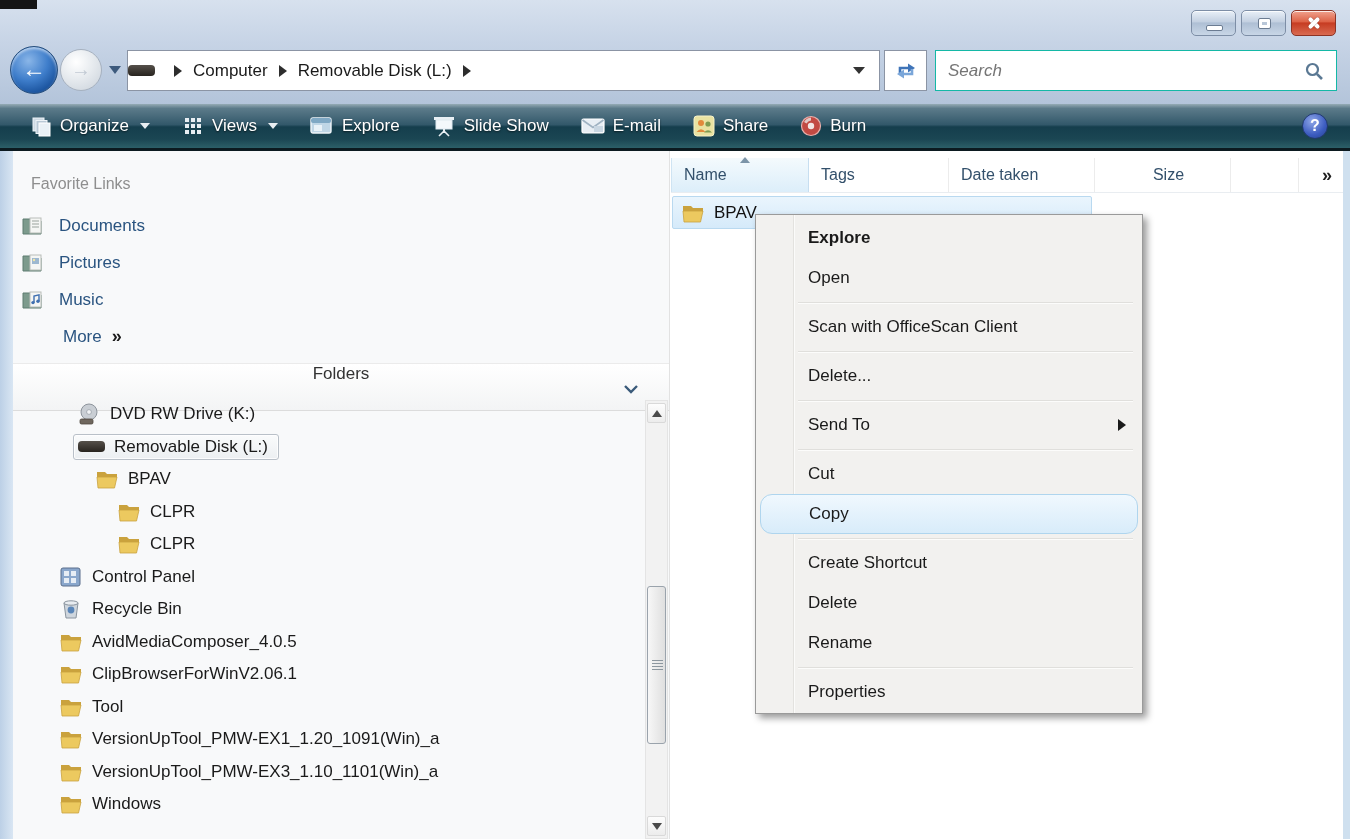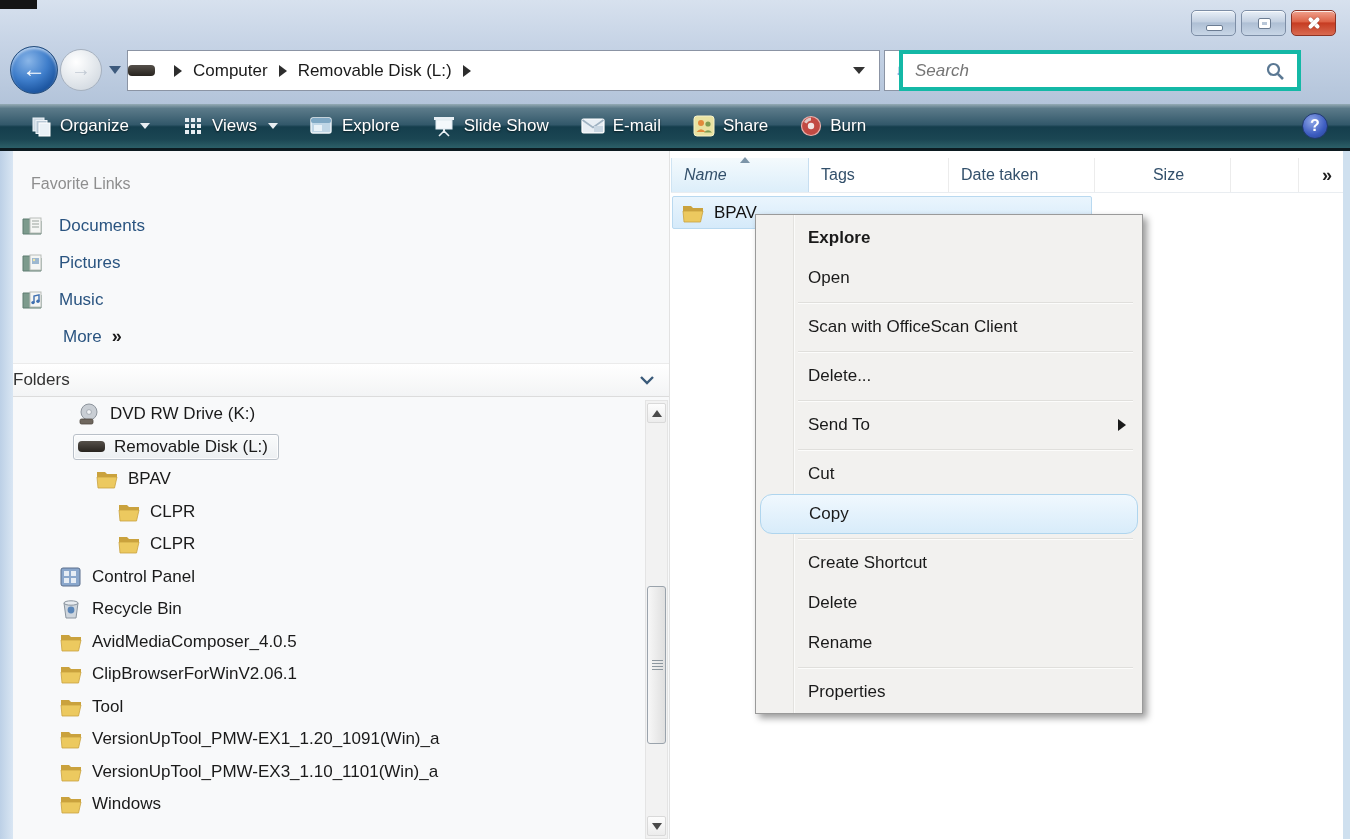--- a/index.html
+++ b/index.html
@@ -41,22 +41,22 @@
 
   .addressbar { position:absolute; left:127px; top:50px; width:753px; height:41px; background:#fff;
     border:1px solid #8b94a4; display:flex; align-items:center; font-size:17px; }
   .drive-glyph { width:27px; height:11px; background:linear-gradient(180deg,#55504a,#28241f); border-radius:4px; margin-right:8px; }
   .crumb-sep { width:0; height:0; border-top:6px solid transparent; border-bottom:6px solid transparent;
     border-left:8px solid #2d2d2d; margin:0 11px; }
   .addr-caret { margin-left:auto; margin-right:14px; width:0; height:0;
     border-left:6px solid transparent; border-right:6px solid transparent; border-top:7px solid #333; }
   .refreshbar { position:absolute; left:884px; top:50px; width:43px; height:41px; background:#fff;
     border:1px solid #8b94a4; display:flex; align-items:center; justify-content:center; }
-  .searchbar { position:absolute; left:899px; top:50px; width:402px; height:41px; background:#fff;
-    border:4px solid #14b8a6; display:flex; align-items:center; }
+  .searchbar { position:absolute; left:935px; top:50px; width:402px; height:41px; background:#fff;
+    border:1px solid #14b8a6; display:flex; align-items:center; }
   .searchbar input { flex:1; border:none; outline:none; font-family:"Liberation Sans",sans-serif;
     font-size:17px; font-style:italic; color:#777; padding-left:12px; background:transparent; }
   .search-mag { margin-right:12px; }
 
   
   .toolbar { position:absolute; left:0; top:104px; width:1350px; height:47px;
     background:linear-gradient(180deg,#95abb5 0%,#5c7b8a 10%,#32586a 47%,#153e4d 52%,#1b4653 80%,#2c5f68 100%);
     border-bottom:3px solid #0c1a20; display:flex; align-items:center; color:#fff; font-size:17px; }
   .tb-item { display:flex; align-items:center; gap:8px; padding:0 16px; height:100%;
     text-shadow:0 1px 2px rgba(0,0,0,.6); cursor:default; }
@@ -75,23 +75,23 @@
     border-right:1px solid #e2e2e2; }
   .main { position:absolute; left:671px; top:151px; width:672px; height:688px; background:#fff; }
 
   
   .fav-title { position:absolute; left:18px; top:24px; font-size:16px; color:#8e8e8e; }
   .fav-list { position:absolute; left:0; top:56px; width:100%; }
   .fav-row { height:37px; display:flex; align-items:center; padding-left:8px; font-size:17px; color:#2a5480; }
   .fav-row .lbl { margin-left:14px; }
   .fav-more { padding-left:50px; }
   .more-chev { color:#1a1a1a; font-weight:bold; margin-left:10px; font-size:18px; }
-  .folders-bar { position:absolute; left:0; top:212px; width:100%; height:34px;
+  .folders-bar { position:absolute; left:0; top:212px; width:100%; height:48px;
     background:linear-gradient(180deg,#ffffff,#f3f4f5); border-top:1px solid #ebebeb; border-bottom:1px solid #dcdcdc;
-    display:flex; align-items:center; padding:0 0; font-size:17px; color:#333; }
+    display:flex; align-items:center; padding:0 16px; font-size:17px; color:#333;flex-direction:column; }
   .folders-chev { margin-left:auto; margin-right:14px; }
 
   .tree { position:absolute; left:0; top:247px; width:632px; height:441px; overflow:hidden; }
   .tree-row { height:32.5px; display:flex; align-items:center; font-size:17px; color:#1a1a1a; }
   .ind-0 { padding-left:46px; } .ind-1 { padding-left:64px; } .ind-2 { padding-left:82px; } .ind-3 { padding-left:104px; }
   .tree-row .lbl { margin-left:9px; white-space:nowrap; }
   .tree-sel { display:flex; align-items:center; border:1px solid #b9c0c8; border-radius:3px;
     background:linear-gradient(180deg,#fafbfc,#eceff2); padding:2px 10px 2px 4px; margin-left:-4px;
     box-shadow:inset 0 0 0 1px rgba(255,255,255,.8); }
   .tree-sel .lbl { margin-left:9px; }
@@ -106,21 +106,21 @@
   .vsb-thumb { position:absolute; left:1px; top:185px; width:19px; height:158px;
     background:linear-gradient(90deg,#f7f7f7,#dfdfdf); border:1px solid #9aa3ac; border-radius:3px; }
   .vsb-grip { position:absolute; left:4px; top:50%; width:11px; height:10px; transform:translateY(-50%);
     background:repeating-linear-gradient(180deg,#8d979f 0 1px,transparent 1px 3px); }
 
   
   .cols { position:absolute; left:0; top:7px; width:672px; height:35px; display:flex;
     font-size:16px; color:#33506b; border-bottom:1px solid #e9edf1; }
   .col { display:flex; align-items:center; padding-left:12px; border-right:1px solid #ececec; position:relative; }
   .col-name { width:138px; background:linear-gradient(180deg,#f4fafd,#dceefa);
-    border-left:1px solid #cfe4f3; border-right:1px solid #c7def0;font-style:italic; }
+    border-left:1px solid #cfe4f3; border-right:1px solid #c7def0; }
   .sort-caret { position:absolute; left:68px; top:-1px; width:0; height:0;
     border-left:5px solid transparent; border-right:5px solid transparent; border-bottom:6px solid #7c94a8; }
   .col-date { width:146px; } .col-tags { width:140px; } .col-size { width:136px;justify-content:center; } .col-fill { width:68px; }
   .col-more { width:43px; border-right:none; justify-content:flex-end; padding-right:10px;
     color:#222; font-weight:bold; font-size:18px; }
   .file-row { position:absolute; left:1px; top:45px; width:420px; height:33px;
     background:linear-gradient(180deg,#eaf5fd,#d5eafa); border:1px solid #b9d9f0; border-radius:2px;
     display:flex; align-items:center; padding-left:8px; font-size:17px; color:#111; }
   .file-row .lbl { margin-left:9px; }
 

